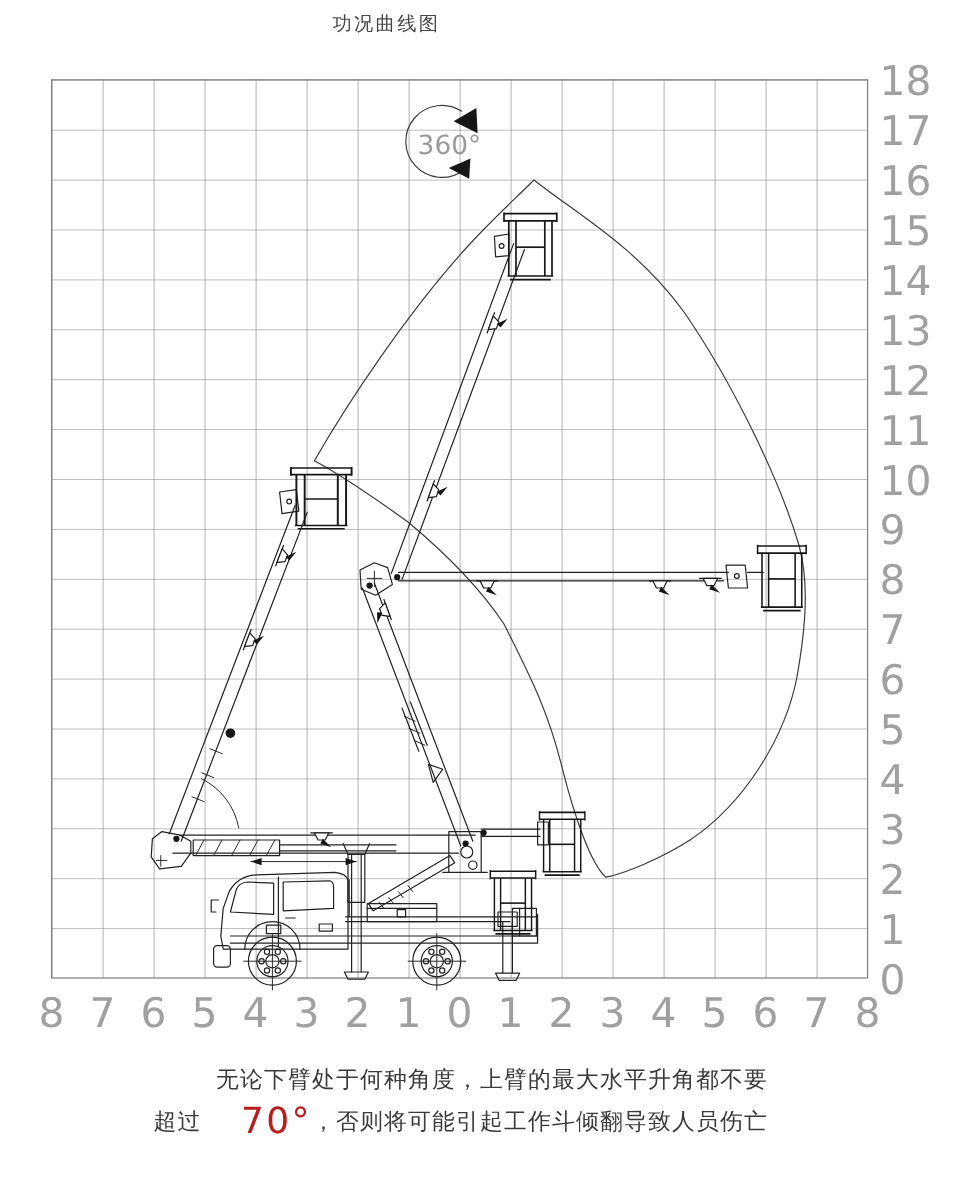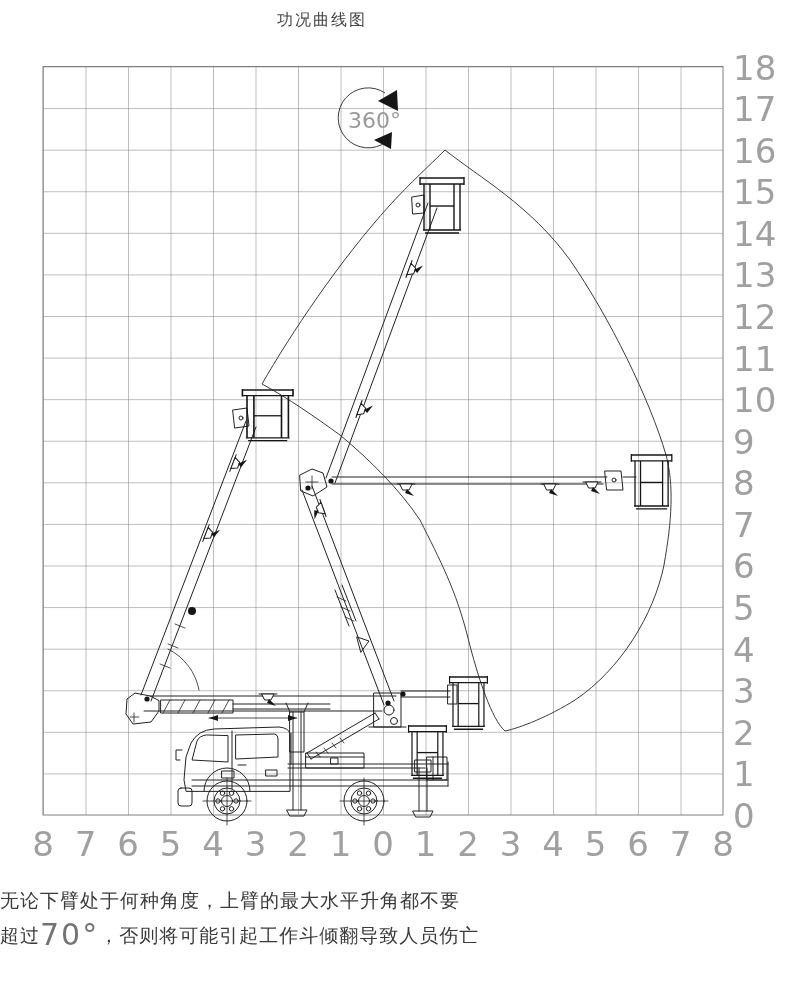--- a/index.html
+++ b/index.html
@@ -18,26 +18,27 @@
   .diagram-svg{position:absolute;top:0;left:0;}
   .tick{font-family:"DejaVu Sans",sans-serif;font-size:34px;fill:var(--axis-label);}
   .xtick{text-anchor:middle;}
   .env{fill:none;stroke:var(--envelope-line);stroke-width:1;}
   .cad{fill:none;stroke:var(--drawing-line);stroke-width:1;stroke-linejoin:round;stroke-linecap:round;}
   .basket{fill:none;stroke:#161616;stroke-width:1.4;stroke-linejoin:round;}
   .filldark{fill:#161616;stroke:none;}
   .thin{stroke-width:0.8;}
   .rot-label{font-family:"DejaVu Sans",sans-serif;font-size:22px;fill:#9a9a9a;}
   .warning{
-    position:absolute;top:884px;left:0;width:640px;text-align:left;color:var(--text);
+    position:absolute;top:884px;left:0;width:640px;text-align:right;color:var(--text);
     font-size:19px;line-height:34px;letter-spacing:1px;
   }
   .warning .angle-big{
-    font-size:30px;color:#737373;letter-spacing:2px;vertical-align:-3px;
+    font-size:30px;color:#b91c1c;letter-spacing:2px;vertical-align:-3px;
     font-family:"DejaVu Sans",sans-serif;
+    margin-left:33px;
   }
 </style>
 </head>
 <body>
 
 <div class="page-title">功况曲线图</div>
 
 <svg class="diagram-svg" width="800" height="870" viewBox="0 0 800 870">
   <defs>
     <pattern id="gridp" width="42.5" height="41.583" patternUnits="userSpaceOnUse" x="43" y="66.5">

